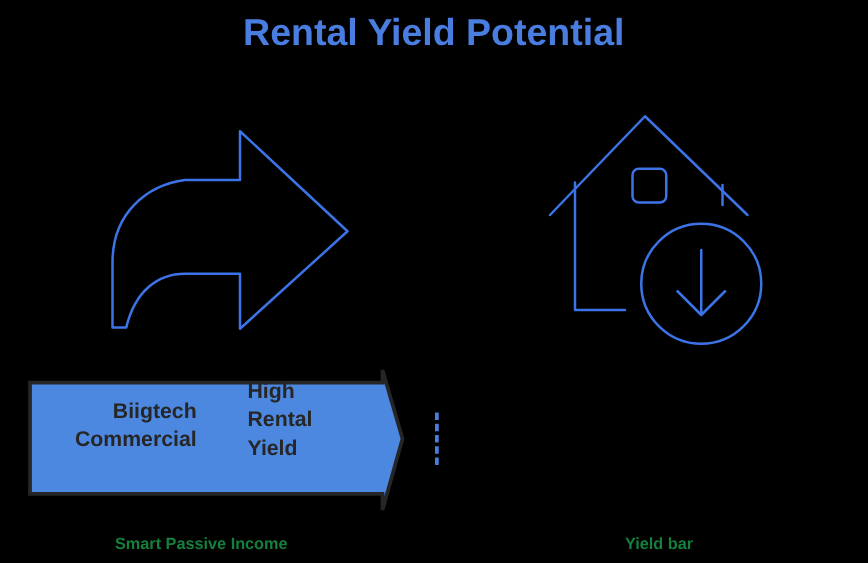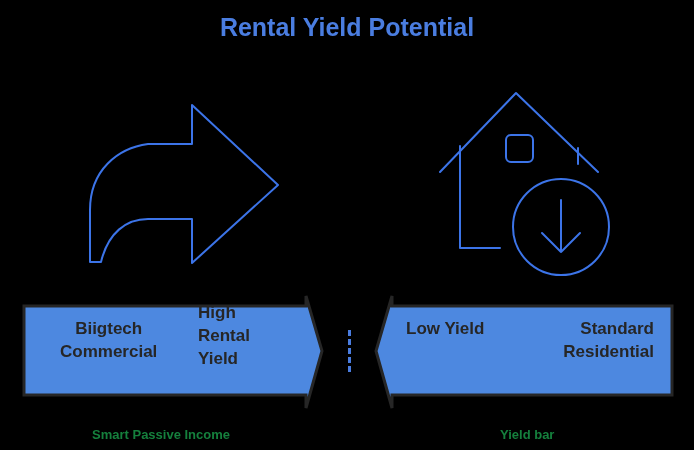--- a/index.html
+++ b/index.html
@@ -21,21 +21,21 @@
     background: #000000;
   }
 
   
   .title {
     position: absolute;
     left: 0;
     top: 13px;
     width: 694px;
     text-align: center;
-    font-size: 25px;
+    font-size: 30px;
     font-weight: bold;
     color: #4a7de0;
     letter-spacing: 0px;
     line-height: 28px;
     white-space: nowrap;
   }
 
   
   .icon-layer {
     position: absolute;
@@ -64,21 +64,21 @@
     font-size: 17px;
     font-weight: bold;
     line-height: 23px;
     white-space: pre-line;
   }
 
   
   .txt-biigtech {
     left: 42px;
     top: 27px;
-    text-align: center;
+    text-align: right;
   }
   .txt-high-yield {
     left: 180px;
     top: 11px;
     width: 104px;
     text-align: left;
   }
   
   .txt-low-yield {
     left: 36px;
@@ -159,27 +159,19 @@
     <svg class="band-svg" width="310" height="122" viewBox="0 0 310 122" xmlns="http://www.w3.org/2000/svg">
       <path d="M 6 16 L 288 16 L 288 6 L 304 61 L 288 118 L 288 105 L 6 105 Z" fill="#4d88e0" stroke="#262626" stroke-width="3" stroke-linejoin="miter"></path>
     </svg>
     <div class="band-text txt-biigtech">Biigtech
 Commercial</div>
     <div class="band-text txt-high-yield">High
 Rental
 Yield</div>
   </div>
 
-  <div class="arrow-band arrow-right-band">
-    <svg class="band-svg" width="310" height="122" viewBox="0 0 310 122" xmlns="http://www.w3.org/2000/svg">
-      <path d="M 22 16 L 302 16 L 302 105 L 22 105 L 22 118 L 6 61 L 22 6 Z" fill="#4d88e0" stroke="#262626" stroke-width="3" stroke-linejoin="miter"></path>
-    </svg>
-    <div class="band-text txt-low-yield">Low Yield</div>
-    <div class="band-text txt-standard">Standard
-Residential</div>
-  </div>
 
   <div class="divider"></div>
 
   <div class="caption caption-left">Smart Passive Income</div>
   <div class="caption caption-right">Yield bar</div>
 
 </div>
 
 </body></html>

